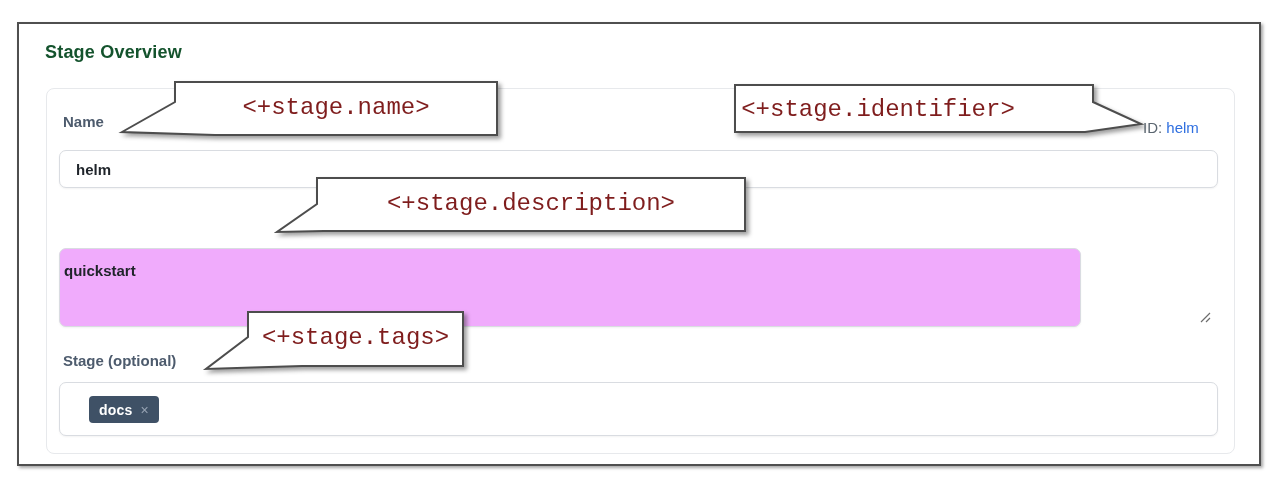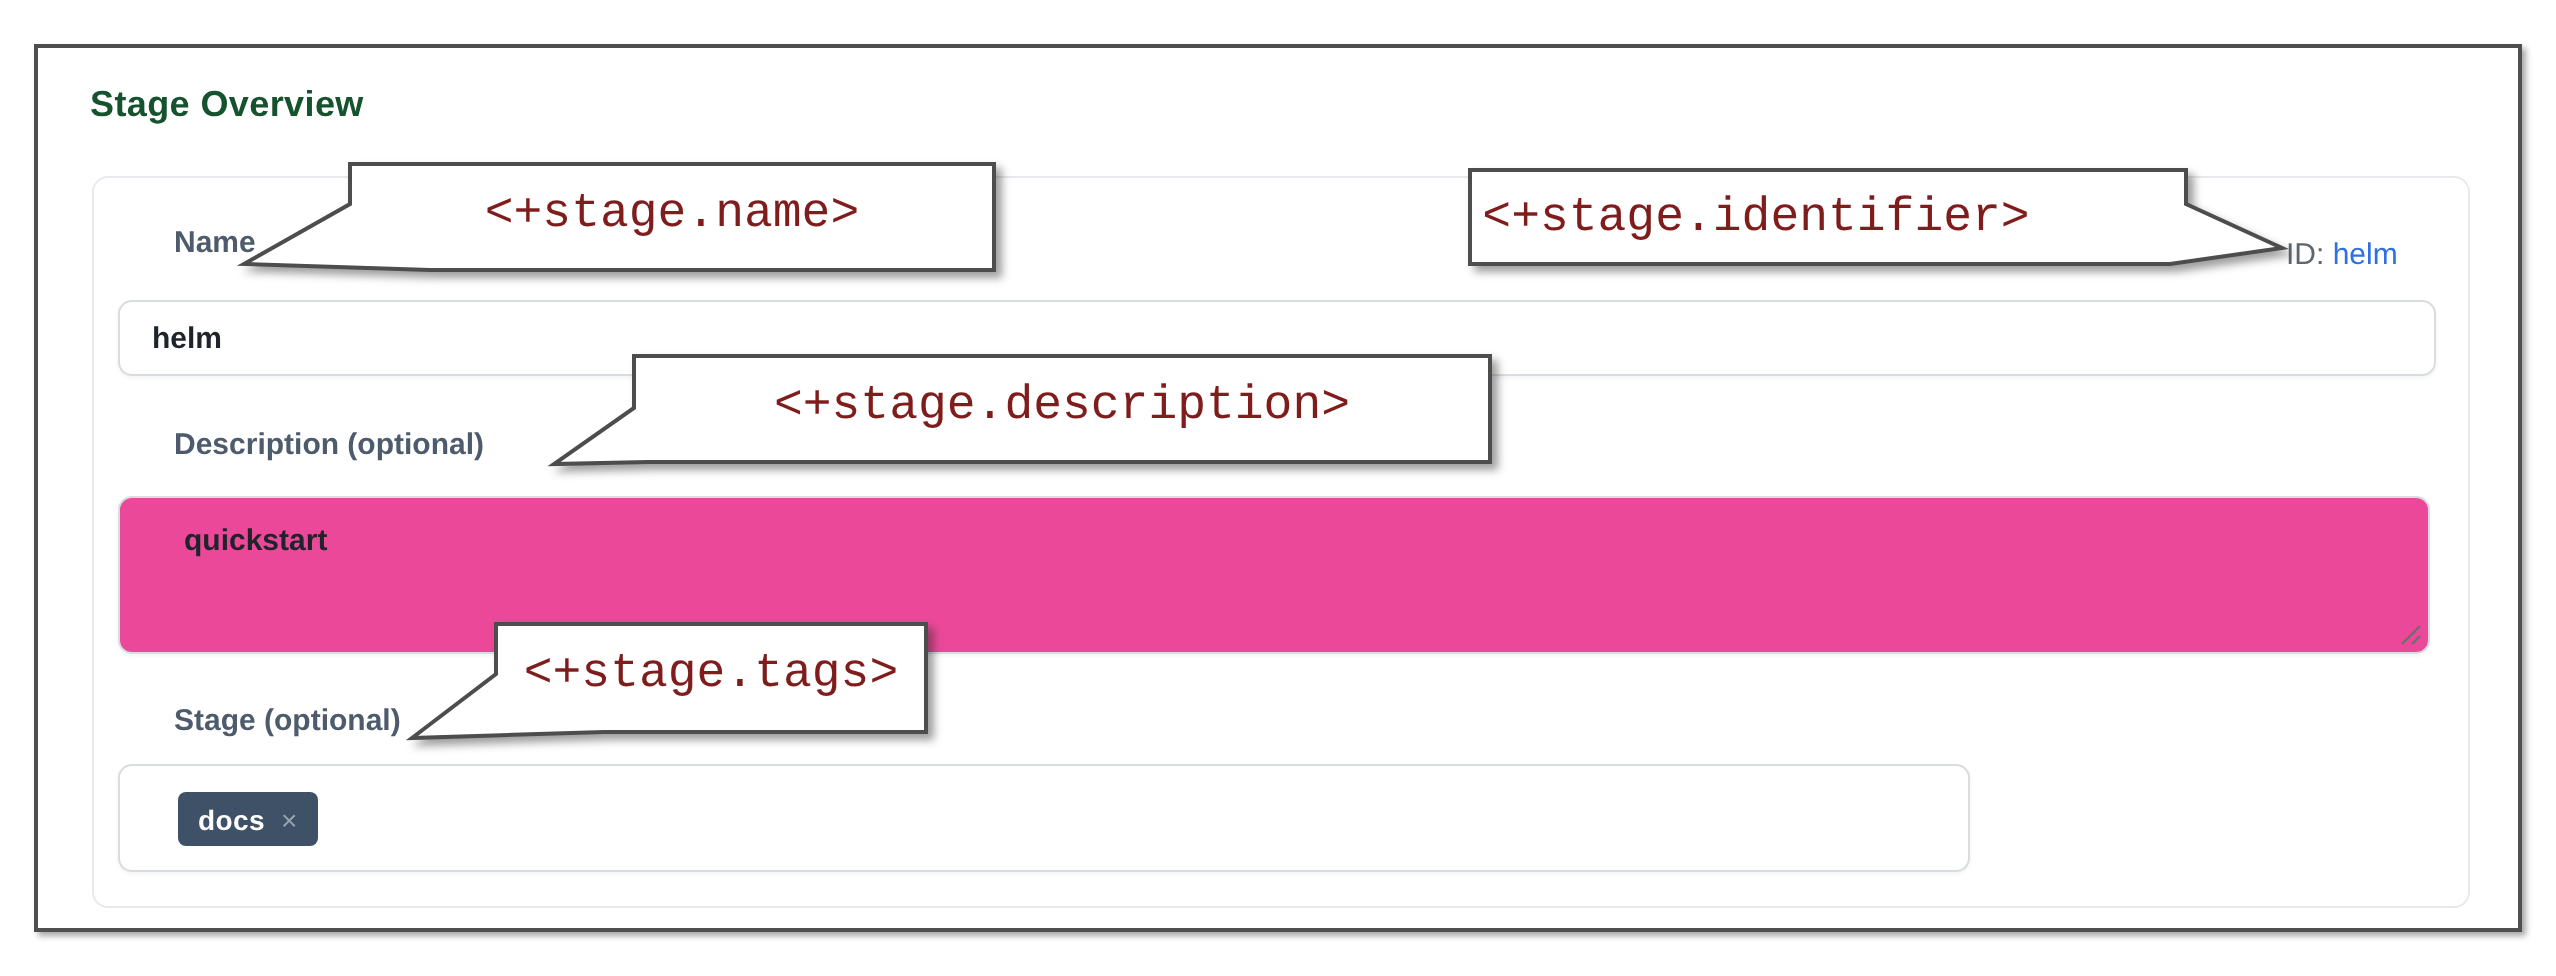--- a/index.html
+++ b/index.html
@@ -12,37 +12,37 @@
          border:2px solid #4f4f4f;background:#fff;
          box-shadow:2px 2px 3px rgba(0,0,0,0.35);}
 
   .page-title{position:absolute;left:45px;top:42px;font-size:18px;font-weight:700;
               color:#14532d;letter-spacing:.2px;}
 
   
   .card{position:absolute;left:46px;top:88px;width:1187px;height:364px;
         border:1px solid #e7e9ec;border-radius:8px;background:#fff;}
 
-  .field-label{position:absolute;font-size:15px;font-weight:600;color:#4d5b6d;margin-left:24px;}
+  .field-label{position:absolute;font-size:15px;font-weight:600;color:#4d5b6d;}
 
   .text-input{position:absolute;left:59px;width:1159px;height:38px;box-sizing:border-box;
               border:1px solid #d9dce1;border-radius:7px;background:#fff;
               font-family:"Liberation Sans",sans-serif;font-size:15px;font-weight:600;color:#1f242a;
               padding:0 16px;box-shadow:0 1px 2px rgba(0,0,0,0.05);outline:none;}
-  .text-area{position:absolute;left:59px;top:248px;width:1156px;height:79px;box-sizing:border-box;
-             border:1px solid #d9dce1;border-radius:7px;background:#ec4899;resize:none;
+  .text-area{position:absolute;left:59px;top:248px;width:1022px;height:79px;box-sizing:border-box;
+             border:1px solid #d9dce1;border-radius:7px;background:#f0abfc;resize:none;
              font-family:"Liberation Sans",sans-serif;font-size:15px;font-weight:600;color:#1f242a;
-             padding:13px 32px;box-shadow:0 1px 2px rgba(0,0,0,0.05);outline:none;}
+             padding:13px 4px;box-shadow:0 1px 2px rgba(0,0,0,0.05);outline:none;}
   .resize-grip{position:absolute;left:1198px;top:310px;pointer-events:none;}
 
   .id-row{position:absolute;left:1143px;top:119px;font-size:15px;white-space:nowrap;}
   .id-label{color:#5b6670;font-weight:500;}
   .id-value{color:#2f6fe0;font-weight:500;cursor:pointer;}
 
-  .tags-box{position:absolute;left:59px;top:382px;width:926px;height:54px;box-sizing:border-box;
+  .tags-box{position:absolute;left:59px;top:382px;width:1159px;height:54px;box-sizing:border-box;
             border:1px solid #d9dce1;border-radius:7px;background:#fff;
             box-shadow:0 1px 2px rgba(0,0,0,0.05);}
   .tag-chip{position:absolute;left:29px;top:13px;height:27px;display:inline-flex;align-items:center;
             background:#3f5166;color:#ffffff;border-radius:4px;padding:0 10px;
             font-size:14px;font-weight:700;letter-spacing:.2px;}
   .tag-remove{margin-left:8px;color:#97a3b3;font-size:14px;font-weight:400;cursor:pointer;}
 
   
   .callout-layer{position:absolute;left:0;top:0;width:1278px;height:488px;z-index:5;
                  pointer-events:none;}
@@ -69,21 +69,20 @@
 
   <div class="field-label" style="left:63px;top:113px;">Name</div>
   <input class="text-input" style="top: 150px;" type="text" value="helm">
 
   <div class="id-row">
     <span class="id-label">ID:</span>
     <span> </span>
     <span class="id-value">helm</span>
   </div>
 
-  <div class="field-label" style="left:63px;top:214px;">Description (optional)</div>
   <textarea class="text-area" style="">quickstart</textarea>
   <svg class="resize-grip" width="14" height="14" viewBox="0 0 14 14">
     <path d="M3 12 L12 3 M8 12 L12 8" stroke="#6d6d6d" stroke-width="1.2" fill="none"></path>
   </svg>
 
   <div class="field-label" style="left:63px;top:352px;">Stage (optional)</div>
   <div class="tags-box">
     <span class="tag-chip">
       <span>docs</span>
       <span class="tag-remove">×</span>

